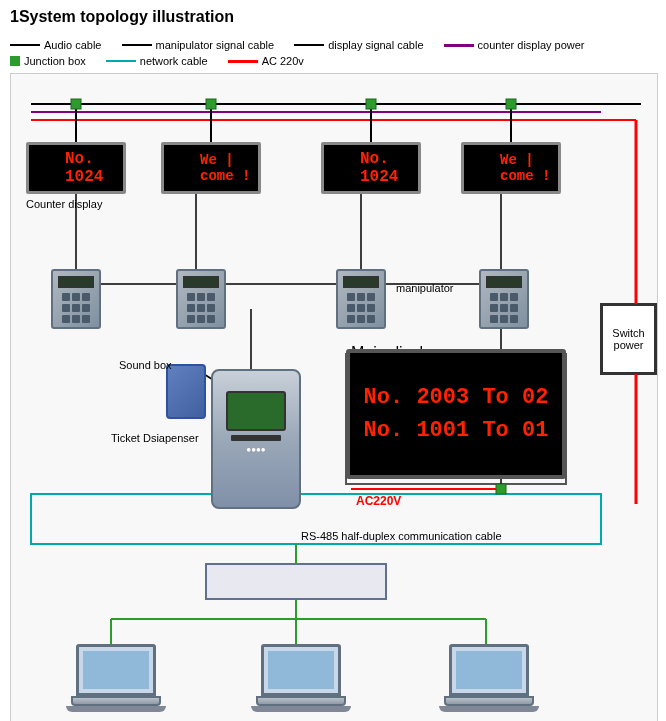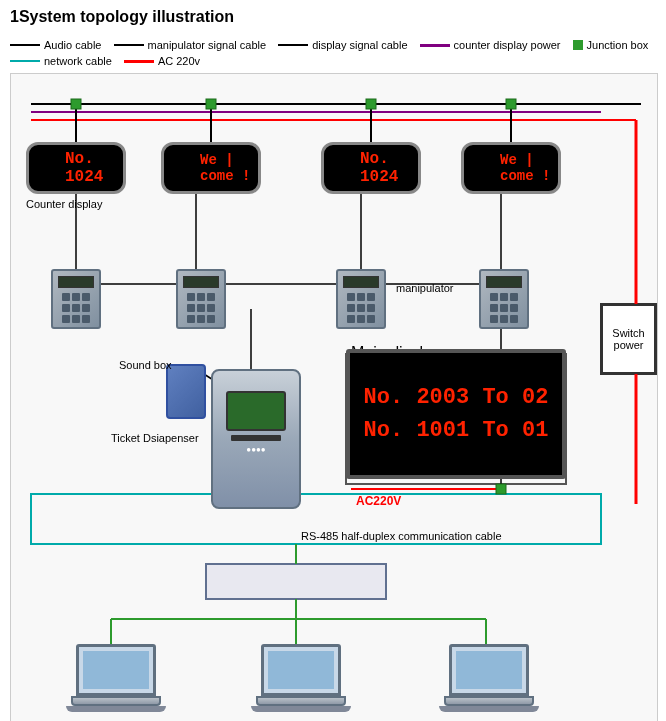--- a/index.html
+++ b/index.html
@@ -22,21 +22,21 @@
       font-size: 16px;
       font-weight: bold;
       margin-bottom: 13px;
       color: #000;
     }
 
     
     .legend {
       display: flex;
       flex-wrap: wrap;
-      gap: 4px 12px;
+      gap: 4px 20px;
       margin-bottom: 6px;
       font-size: 11px;
     }
     .legend-item {
       display: flex;
       align-items: center;
       gap: 4px;
     }
     .legend-line {
       width: 30px;
@@ -64,21 +64,21 @@
       position: absolute;
       background: #000;
       border: 3px solid #888;
       color: #ff2200;
       font-family: 'Courier New', monospace;
       font-weight: bold;
       display: flex;
       align-items: center;
       justify-content: center;
       font-size: 18px;
-      border-radius: 12px;
+      border-radius: 2px;
       padding-left: 36px;
     }
 
     
     .manipulator-box {
       position: absolute;
       background: linear-gradient(135deg, #b0b8c0, #8090a0);
       border: 2px solid #607080;
       border-radius: 3px;
       display: flex;

